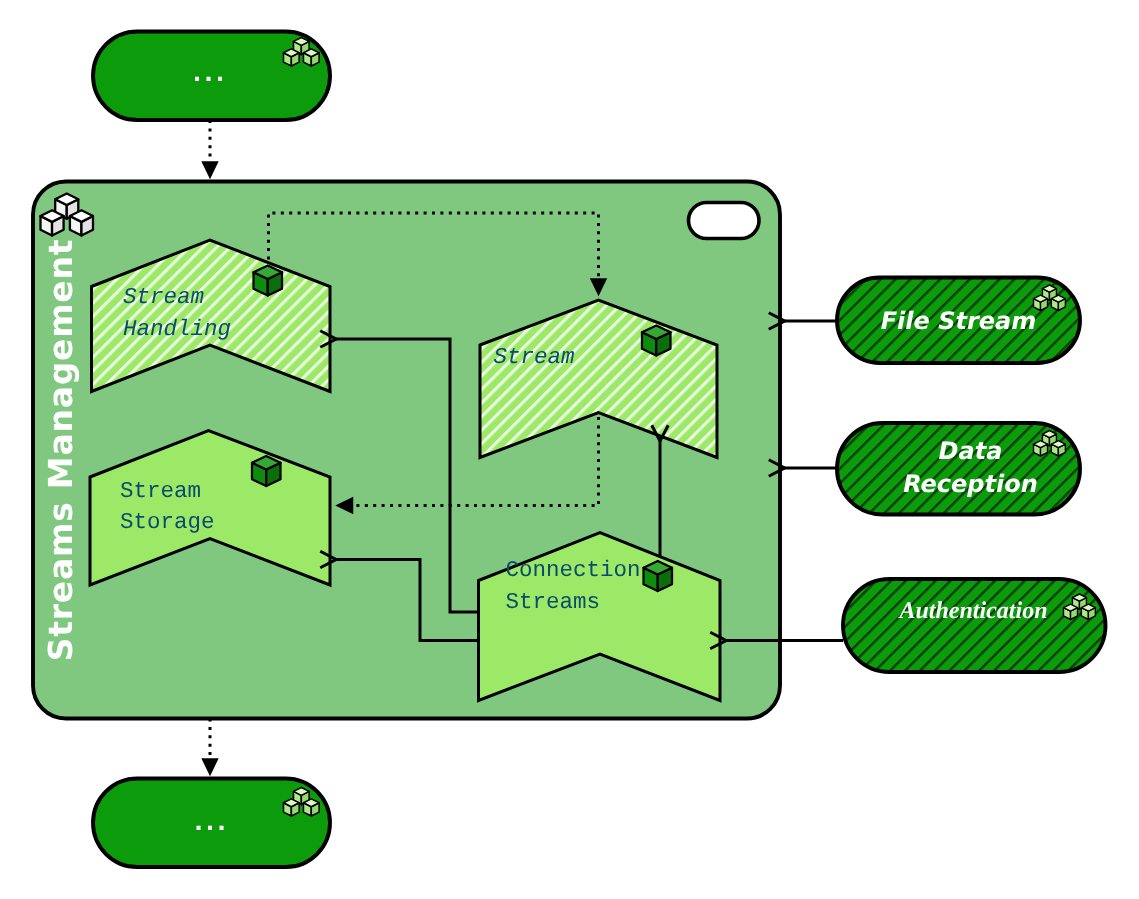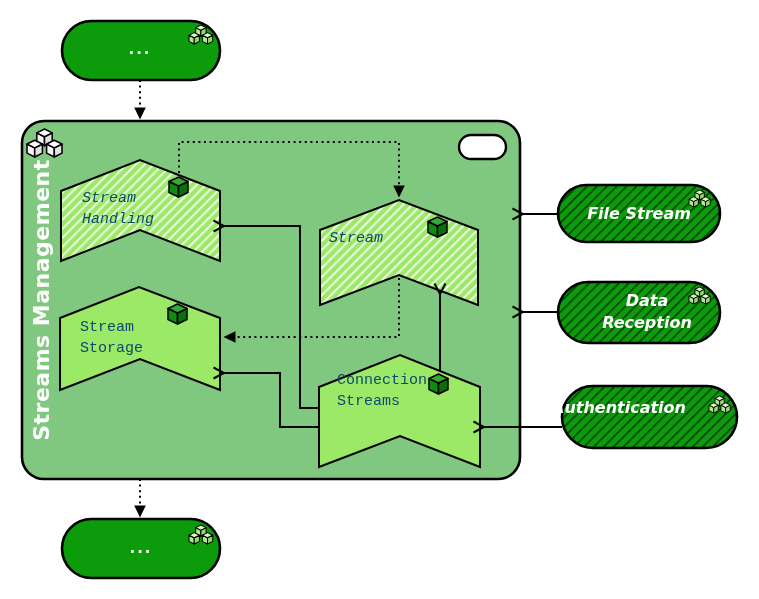--- a/index.html
+++ b/index.html
@@ -129,17 +129,17 @@
   <span class="ln">Streams</span>
 </div>
 
 <div class="pill-lbl" style="left:563px;top:203px;width:152px;">
   <span class="ln">File Stream</span>
 </div>
 <div class="pill-lbl" style="left:572px;top:290px;width:150px;">
   <span class="ln">Data</span>
   <span class="ln">Reception</span>
 </div>
-<div class="pill-lbl" style="left:527px;top:397px;width:184px;">
+<div class="pill-lbl" style="left:557px;top:397px;width:184px;font-family:Liberation Serif, serif;">
   <span class="ln">Authentication</span>
 </div>
 
 </div>
 
 </body></html>

